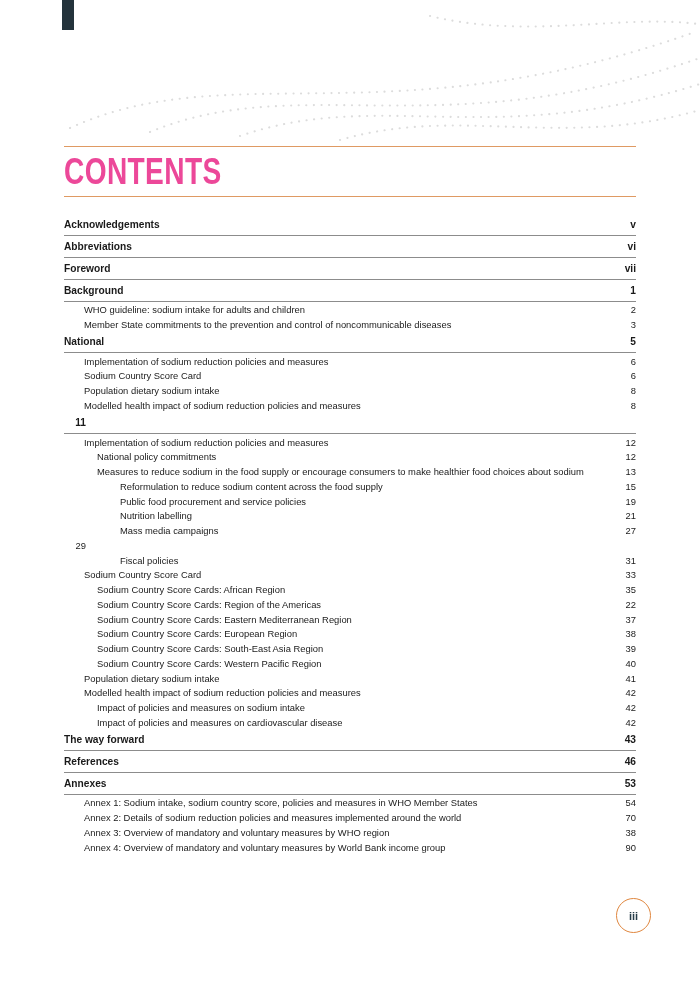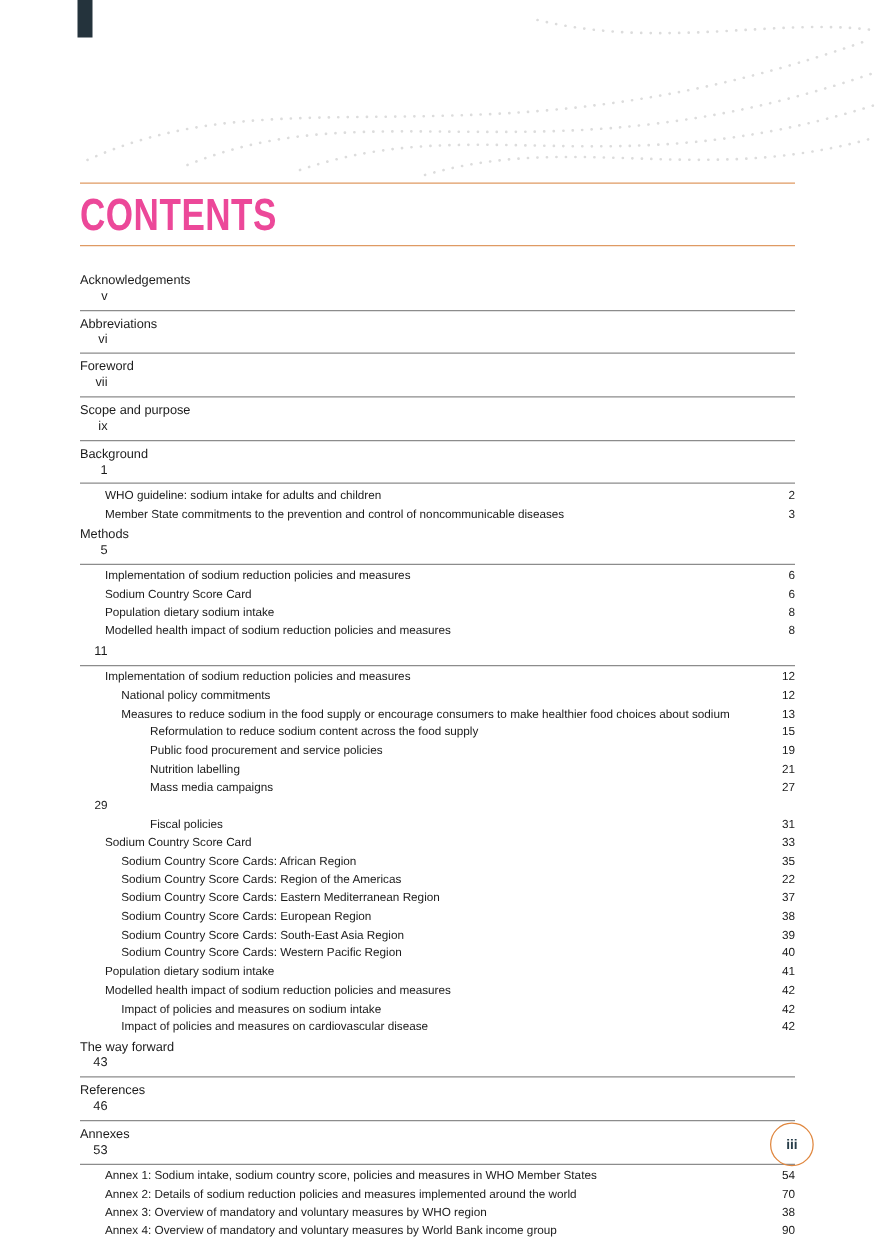--- a/index.html
+++ b/index.html
@@ -31,25 +31,24 @@
 
   .toc{margin-top:18px;}
   .row{
     display:flex;justify-content:space-between;align-items:baseline;
     font-size:9.4px;line-height:1.25;padding:1.5px 0;
   }
   .row .lbl{flex:1;padding-right:10px;}
   .row .pg{text-align:right;min-width:22px;font-weight:inherit;}
   .row .pfx{font-weight:400;}
   .row.bold{
-    font-weight:400;font-size:10.2px;
+    font-weight:700;font-size:10.2px;
     padding:4px 0 3.2px 0;
     border-bottom:1px solid #8c8c8c;
     margin-bottom:1px;
-    flex-direction:column;
   }
   .row.lvl1 .lbl{padding-left:20px;}
   .row.lvl2 .lbl{padding-left:33px;}
   .row.lvl3 .lbl{padding-left:56px;}
 
   
   .folio{
     position:absolute;right:49px;bottom:57px;
     width:33px;height:33px;border-radius:50%;
     border:1.6px solid #e0873f;
@@ -84,37 +83,33 @@
   </div>
       <div class="row lvl0 bold">
     <span class="lbl"><span class="pfx"></span><span>Abbreviations</span></span>
     <span class="pg">vi</span>
   </div>
       <div class="row lvl0 bold">
     <span class="lbl"><span class="pfx"></span><span>Foreword</span></span>
     <span class="pg">vii</span>
   </div>
       <div class="row lvl0 bold">
-    <span class="lbl"><span class="pfx"></span><span>Scope and purpose</span></span>
-    <span class="pg">ix</span>
-  </div>
-      <div class="row lvl0 bold">
     <span class="lbl"><span class="pfx"></span><span>Background</span></span>
     <span class="pg">1</span>
   </div>
       <div class="row lvl1">
     <span class="lbl"><span class="pfx"></span><span>WHO guideline: sodium intake for adults and children</span></span>
     <span class="pg">2</span>
   </div>
       <div class="row lvl1">
     <span class="lbl"><span class="pfx"></span><span>Member State commitments to the prevention and control of noncommunicable diseases</span></span>
     <span class="pg">3</span>
   </div>
       <div class="row lvl0 bold">
-    <span class="lbl"><span class="pfx"></span><span>Methods</span></span>
+    <span class="lbl"><span class="pfx"></span><span>National</span></span>
     <span class="pg">5</span>
   </div>
       <div class="row lvl1">
     <span class="lbl"><span class="pfx"></span><span>Implementation of sodium reduction policies and measures</span></span>
     <span class="pg">6</span>
   </div>
       <div class="row lvl1">
     <span class="lbl"><span class="pfx"></span><span>Sodium Country Score Card</span></span>
     <span class="pg">6</span>
   </div>

